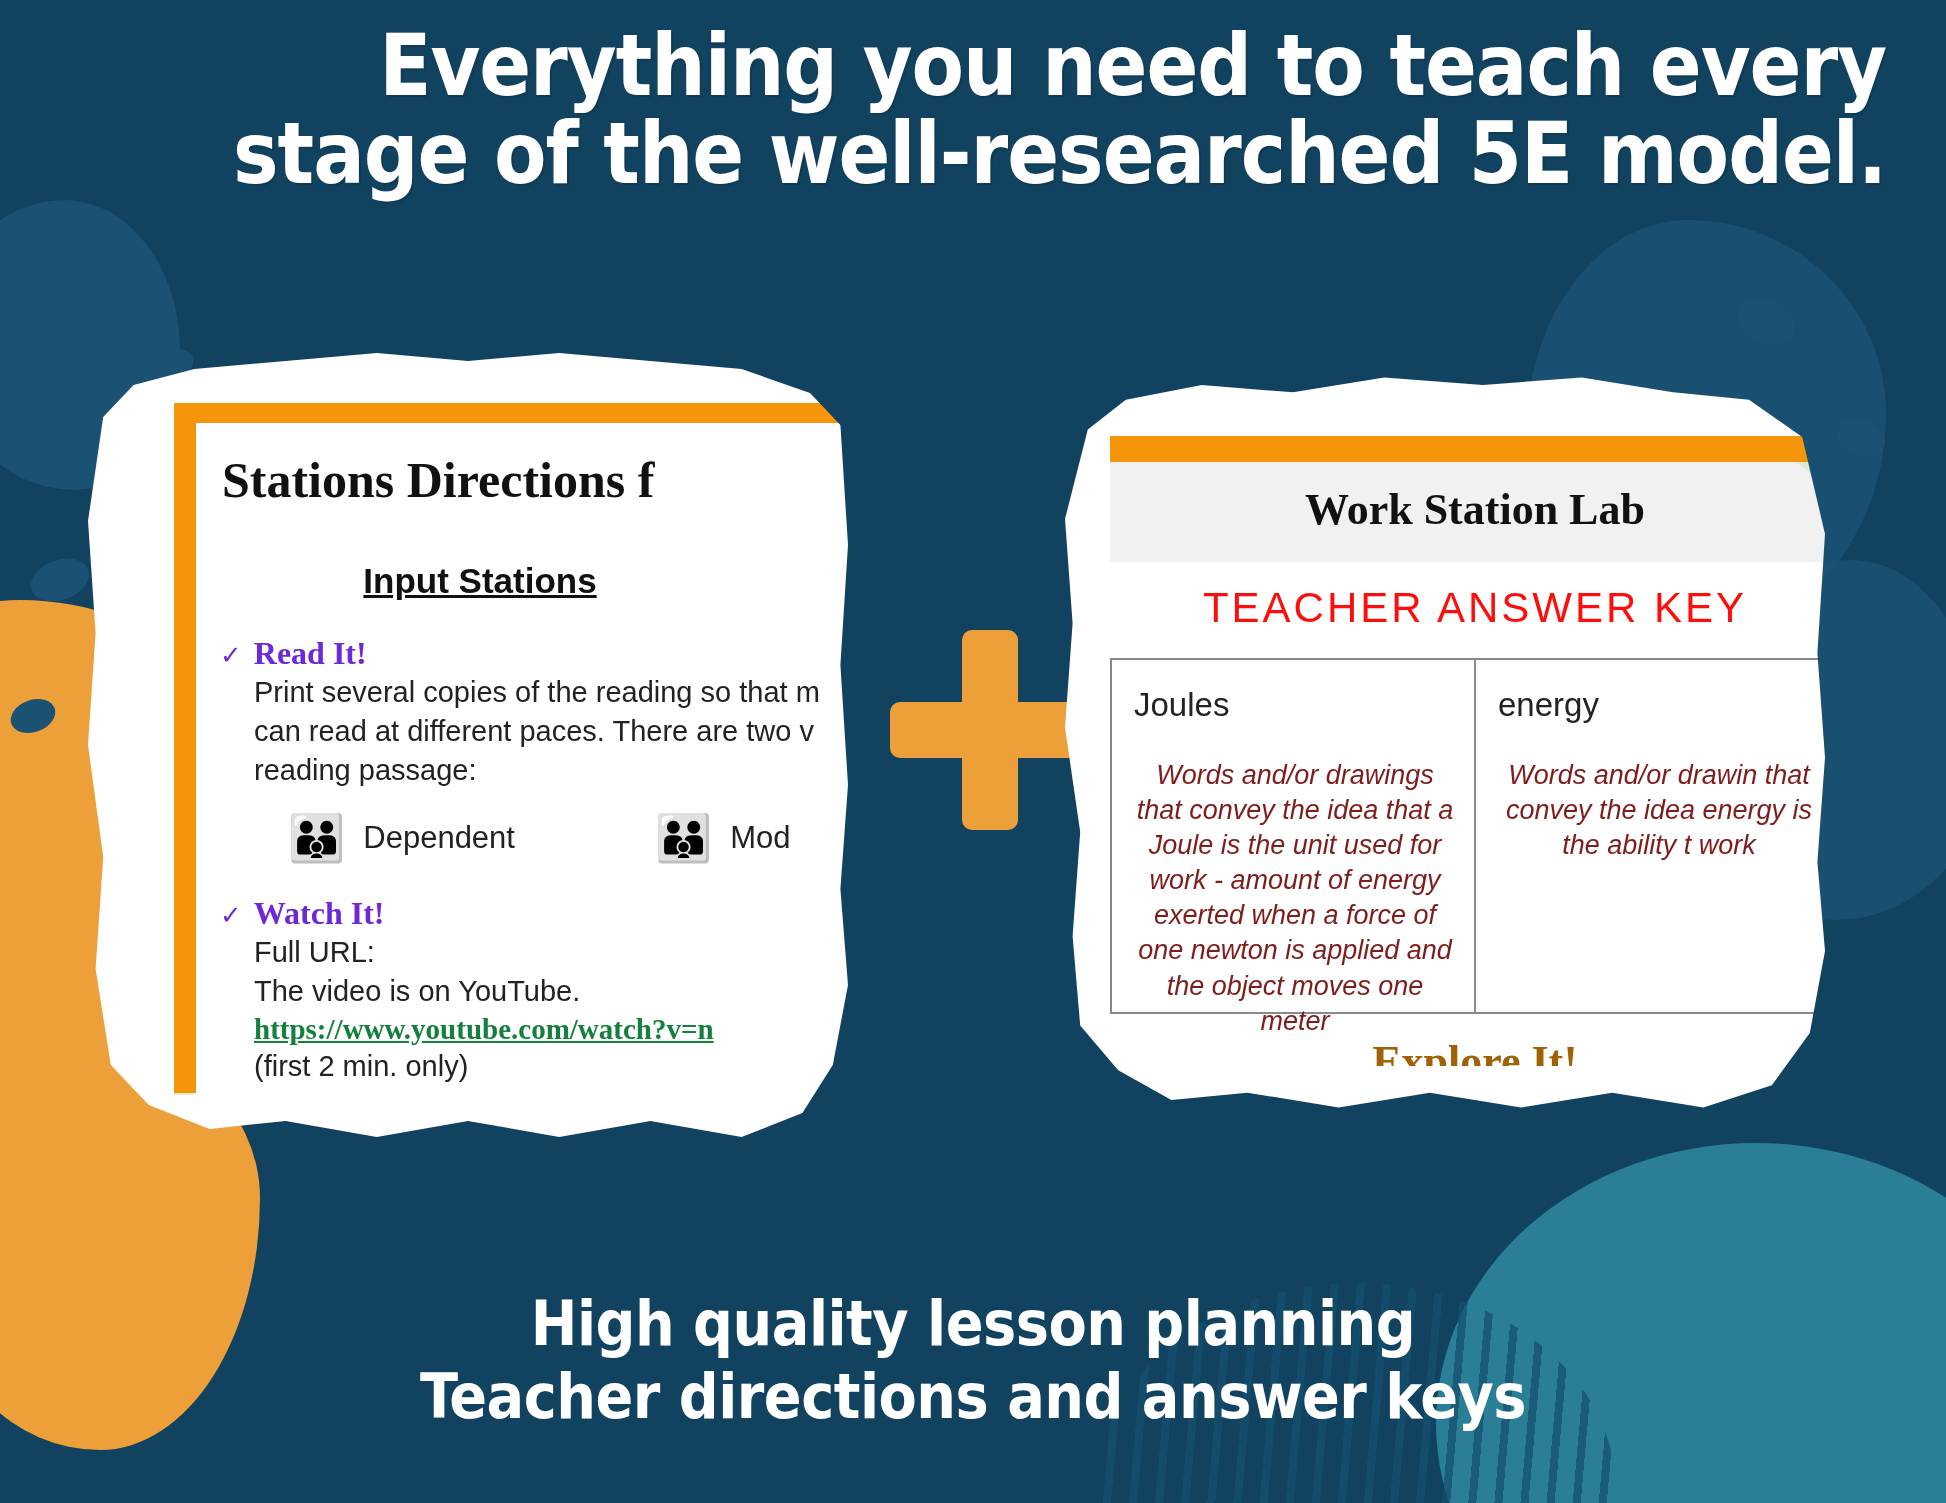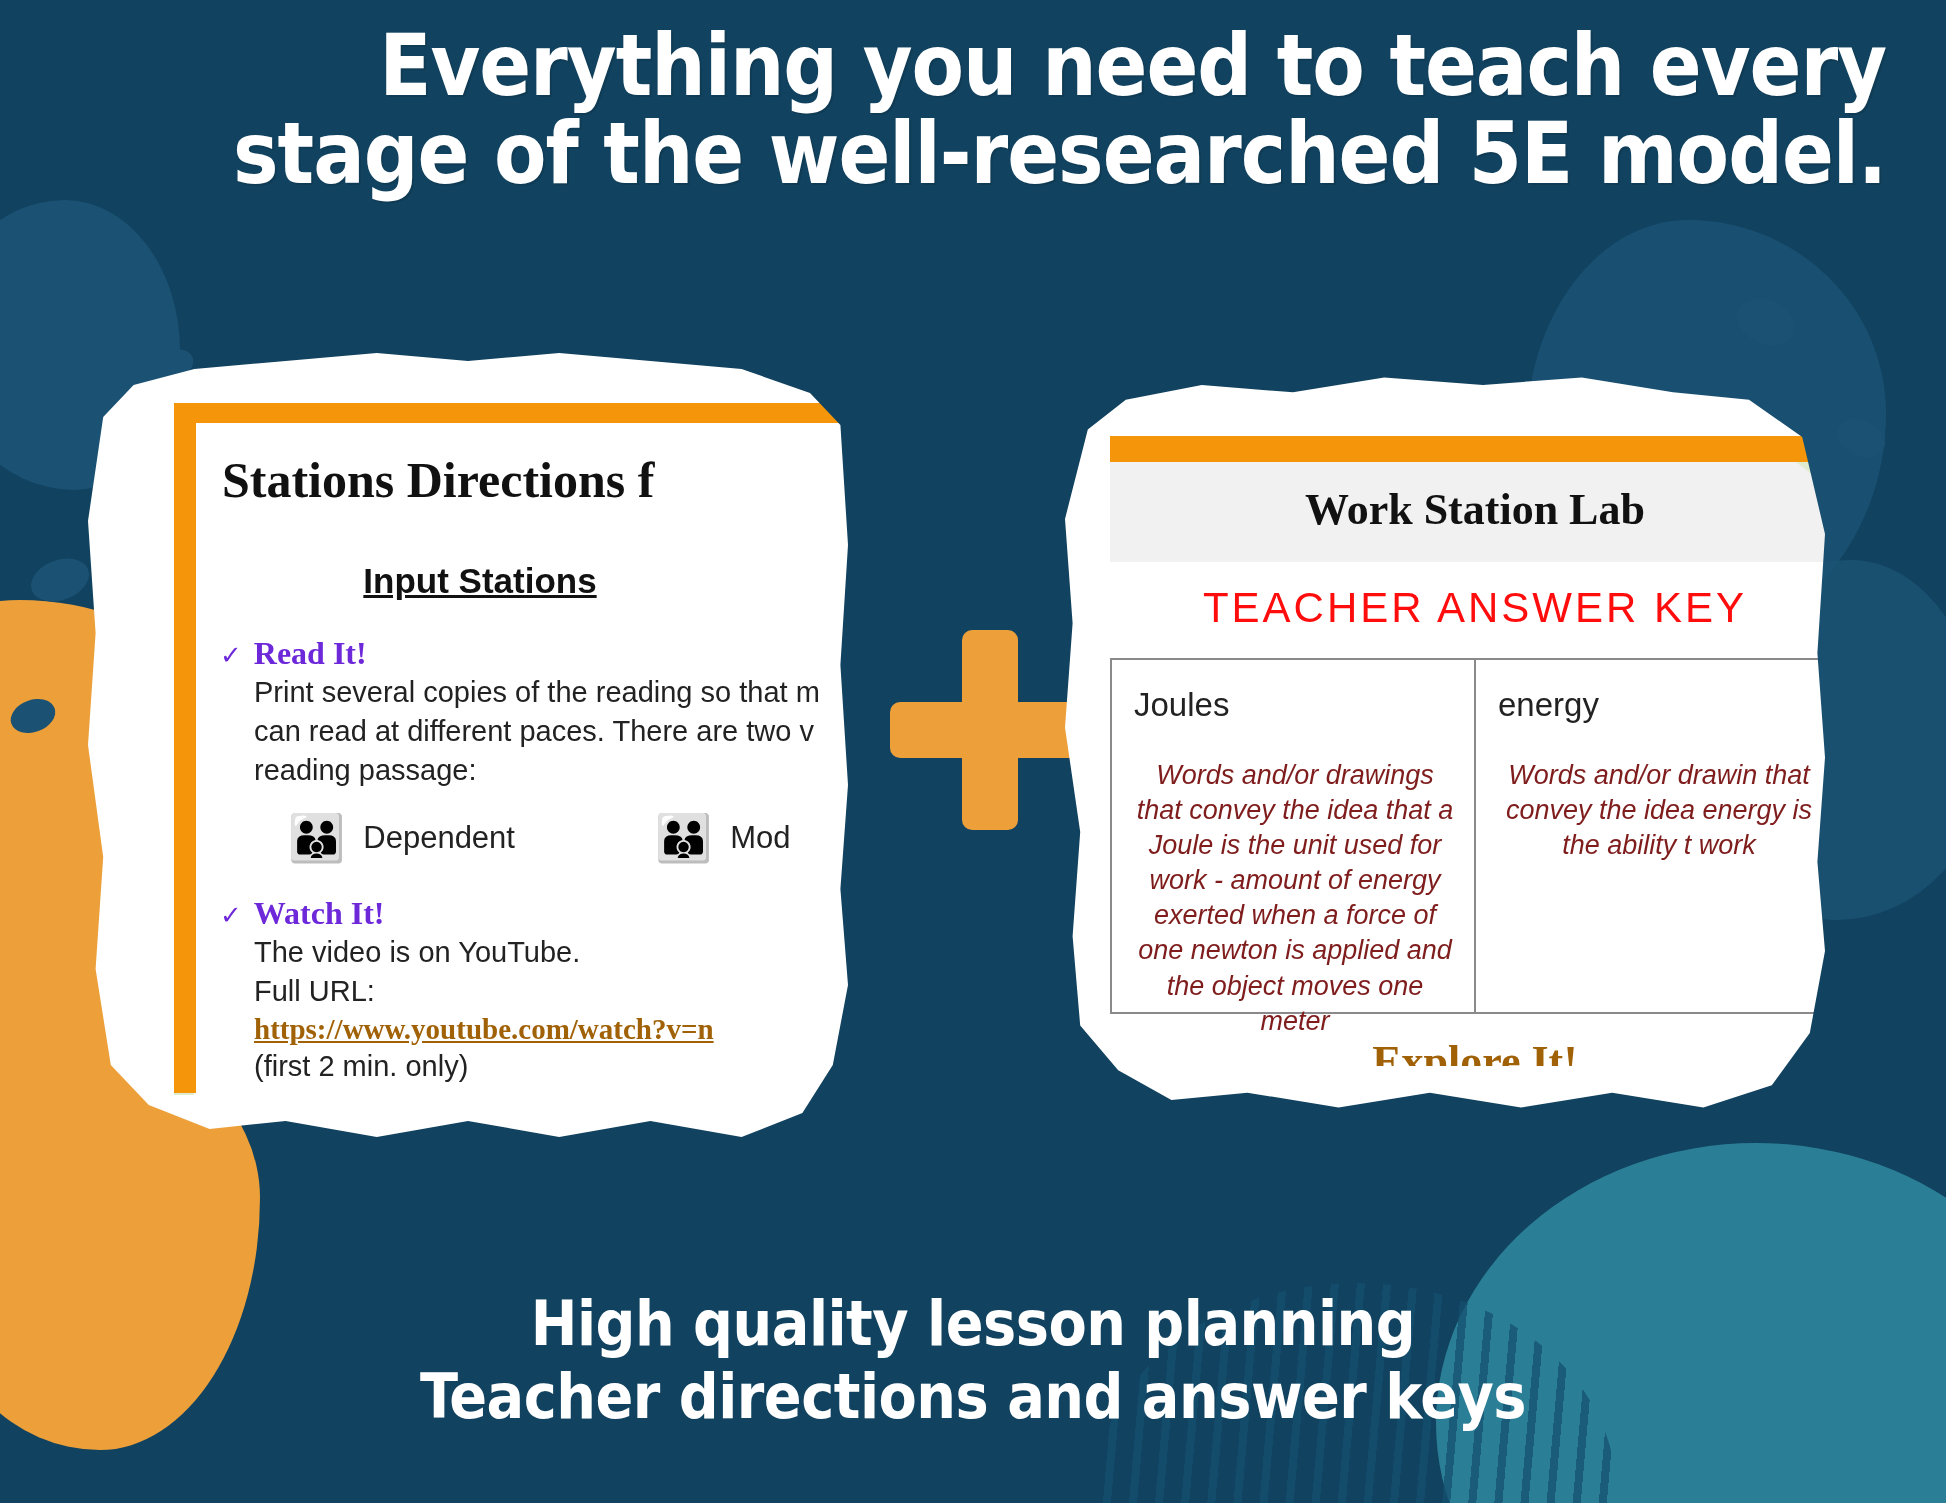--- a/index.html
+++ b/index.html
@@ -120,21 +120,21 @@
   .bullet-head .chk{font-size:26px;margin-right:12px;font-family:"DejaVu Sans",sans-serif;}
   .body-text{
     font-size:29px;color:#222;line-height:1.28;margin:2px 0 0 58px;white-space:nowrap;
   }
   .icon-row{display:flex;align-items:center;margin:26px 0 0 92px;white-space:nowrap;}
   .people-icon{font-size:46px;line-height:1;margin-right:18px;font-family:"DejaVu Sans",sans-serif;}
   .icon-label{font-size:31px;color:#222;}
   .icon-row .gap{display:inline-block;width:140px;}
   .url-link{
     font-family:"Liberation Serif","DejaVu Serif",serif;font-weight:700;
-    font-size:29px;color:#a16207;text-decoration:underline;
+    font-size:29px;color:#15803d;text-decoration:underline;
     margin:2px 0 0 58px;white-space:nowrap;display:block;
   }
 
   
   .doc-right{
     position:absolute;left:45px;top:66px;width:730px;height:630px;
     background:#ffffff;overflow:hidden;
   }
   .dr-orange{height:26px;background:#f5960a;position:relative;}
   .dr-orange:after{
@@ -213,22 +213,22 @@
         <span class="people-icon">👪</span>
         <span class="icon-label">Dependent</span>
         <span class="gap"></span>
         <span class="people-icon">👪</span>
         <span class="icon-label">Mod</span>
       </div>
 
       <div class="bullet-head">
         <span class="chk">✓</span><span>Watch It!</span>
       </div>
+      <div class="body-text">Full URL:</div>
       <div class="body-text">The video is on YouTube.</div>
-      <div class="body-text">Full URL:</div>
       <a class="url-link" href="#">https://www.youtube.com/watch?v=n</a>
       <div class="body-text">(first 2 min. only)</div>
 
     </div>
   </div>
 
   <div class="plus">
     <i class="v"></i>
     <i class="h"></i>
   </div>

